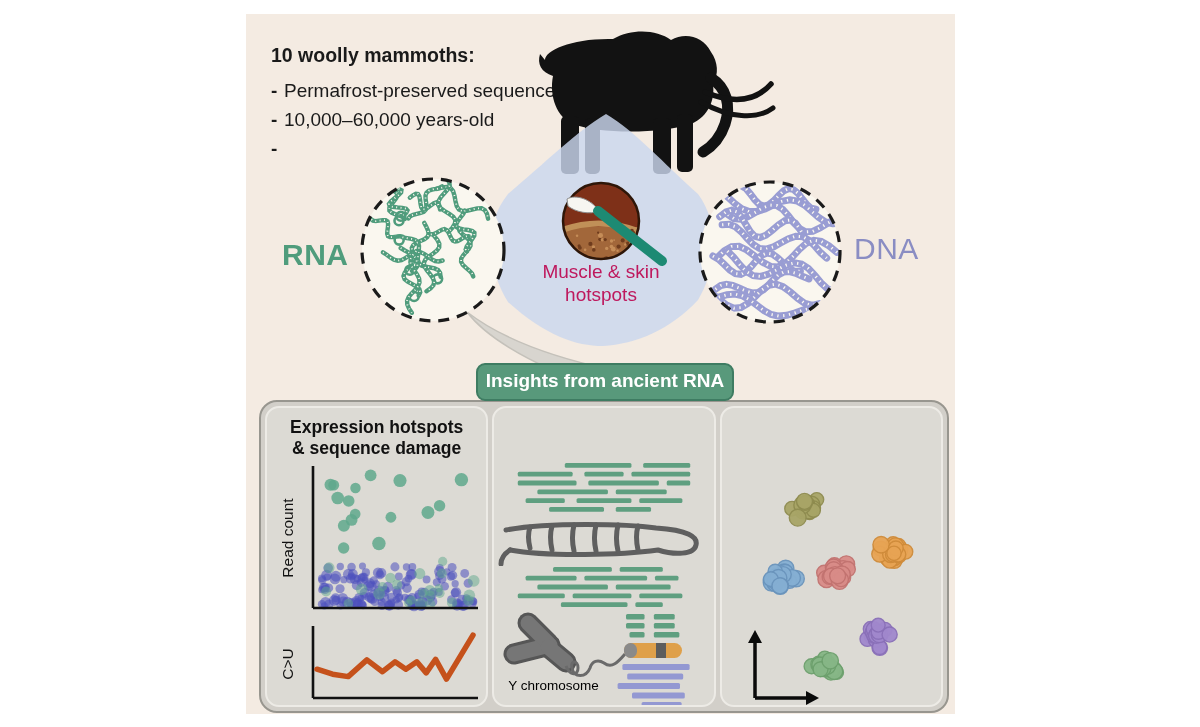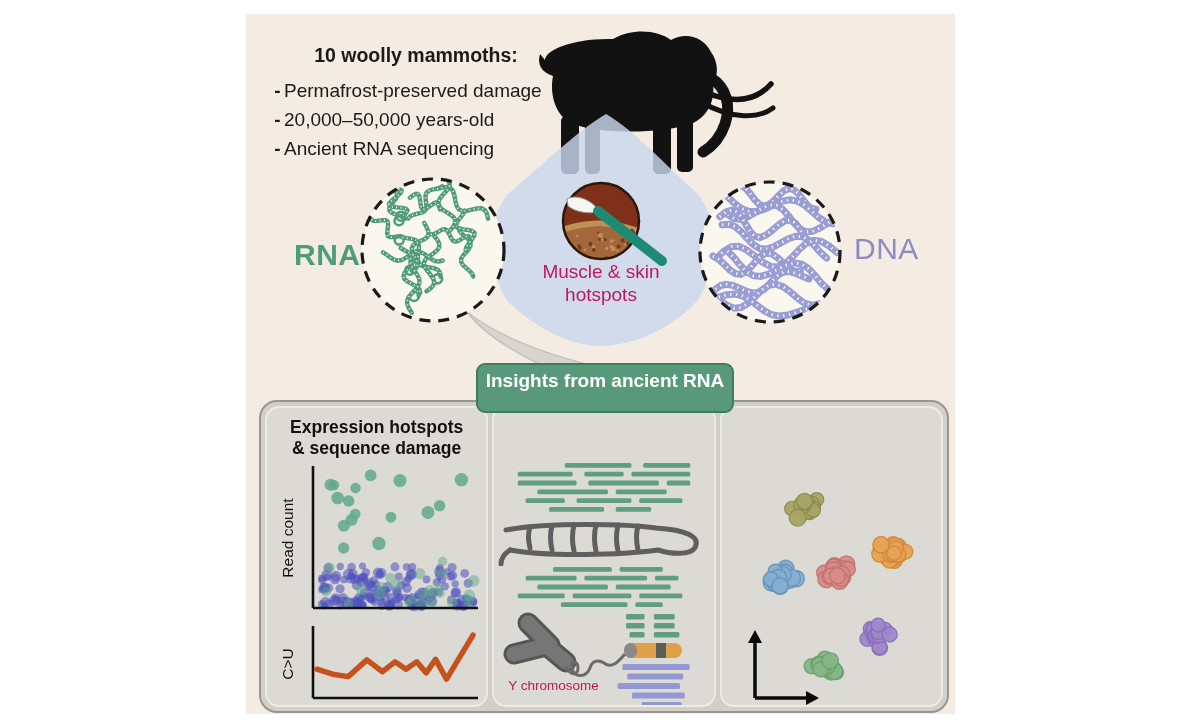--- a/index.html
+++ b/index.html
@@ -1,62 +1,61 @@
 <!DOCTYPE html>
 <html><head>
 <meta charset="utf-8">
 <style>
   html,body{margin:0;padding:0;background:#fff;}
   #stage{position:relative;width:1200px;height:727px;background:#ffffff;overflow:hidden;
          font-family:"Liberation Sans",sans-serif;}
   #content{position:absolute;left:246px;top:14px;width:709px;height:700px;background:#f4ebe2;}
   .abs{position:absolute;}
   
-  #header-block{left:25px;top:30px;width:290px;color:#1a1a1a;text-align:center;}
+  #header-block{left:25px;top:30px;width:290px;color:#1a1a1a;}
   #header-title{font-size:19.5px;font-weight:bold;margin-bottom:9px;}
   .bullet{display:flex;font-size:19px;line-height:29px;}
   .bullet .dash{font-weight:bold;width:13px;flex:0 0 13px;}
   
   #scene-svg{left:0;top:0;}
   
-  #rna-label{left:36px;top:224px;font-size:30px;font-weight:bold;color:#4f9c7c;letter-spacing:.5px;margin-left:12px;}
+  #rna-label{left:36px;top:224px;font-size:30px;font-weight:bold;color:#4f9c7c;letter-spacing:.5px;}
   #dna-label{left:608px;top:218px;font-size:30px;font-weight:normal;color:#8a8dc3;letter-spacing:.5px;}
   #sampling-caption{left:275px;top:246px;width:160px;text-align:center;font-size:19px;line-height:23px;color:#be185d;}
   
-  #banner{left:230px;top:349px;width:258px;height:50px;background:#58997b;border:2px solid #3e7c62;
+  #banner{left:230px;top:349px;width:258px;height:38px;background:#58997b;border:2px solid #3e7c62;
           border-radius:9px;color:#fff;font-size:19px;font-weight:bold;text-align:center;
           line-height:32px;box-sizing:border-box;z-index:5;white-space:nowrap;}
   
   #panels-container{left:13px;top:386px;width:690px;height:313px;background:#d2cfc9;
           border:2px solid #98968f;border-radius:18px;box-sizing:border-box;display:flex;
           gap:4px;padding:4px;}
   .panel{flex:1;background:#dcdad4;border:2px solid #edebe6;border-radius:14px;position:relative;overflow:hidden;}
   .panel-title{margin-top:9px;text-align:center;font-size:17.5px;font-weight:bold;color:#111;line-height:1.18;}
-  .caption{position:absolute;left:14px;top:270px;font-size:13.5px;color:#be185d;}
+  .caption{position:absolute;left:14px;top:270px;font-size:13.5px;color:#000000;}
   svg{display:block;}
 </style>
 </head>
 <body>
 
 <div id="stage">
   <div id="content">
 
     <div class="abs" id="header-block">
       <div id="header-title">10 woolly mammoths:</div>
       <div class="bullet">
         <span class="dash">-</span>
-        <span>Permafrost-preserved damage</span>
+        <span>Permafrost-preserved sequence</span>
       </div>
       <div class="bullet">
         <span class="dash">-</span>
-        <span>20,000–50,000 years-old</span>
+        <span>10,000–60,000 years-old</span>
       </div>
       <div class="bullet">
         <span class="dash">-</span>
-        <span>Ancient RNA sequencing</span>
       </div>
     </div>
 
     <svg class="abs" id="scene-svg" width="709" height="700" viewBox="0 0 709 700">
       <defs>
         <clipPath id="clip-rna">
             <circle cx="187" cy="236" r="71"></circle>
           </clipPath>
         <clipPath id="clip-dna">
             <circle cx="524" cy="238" r="70"></circle>

